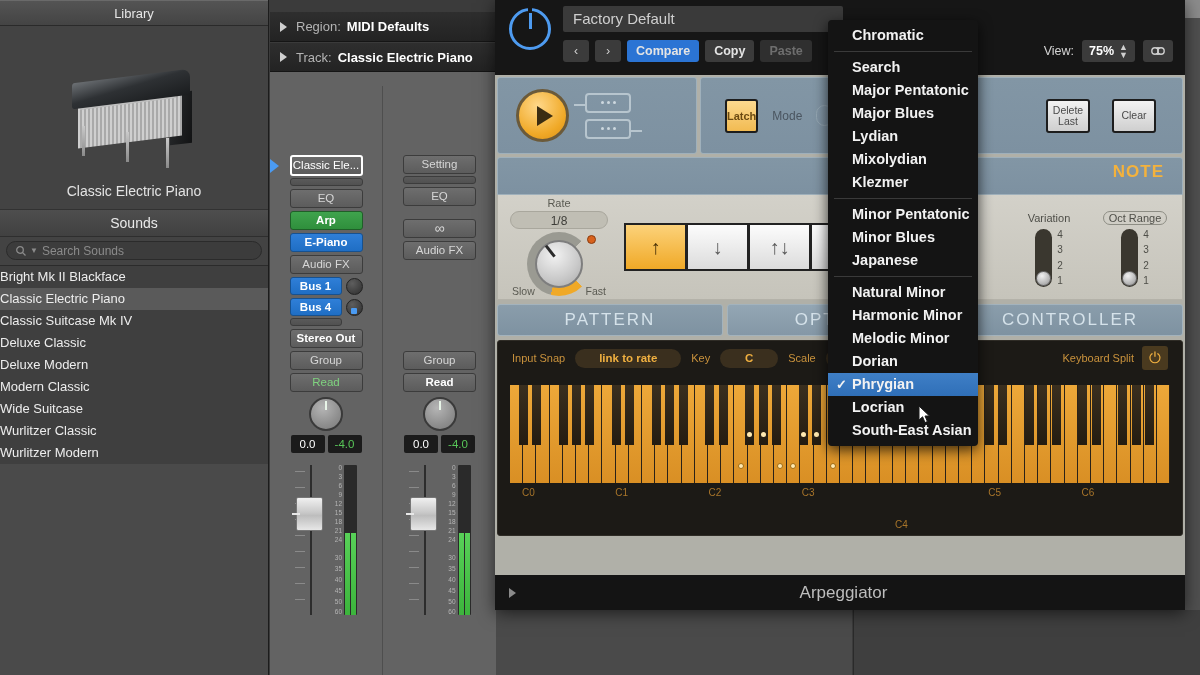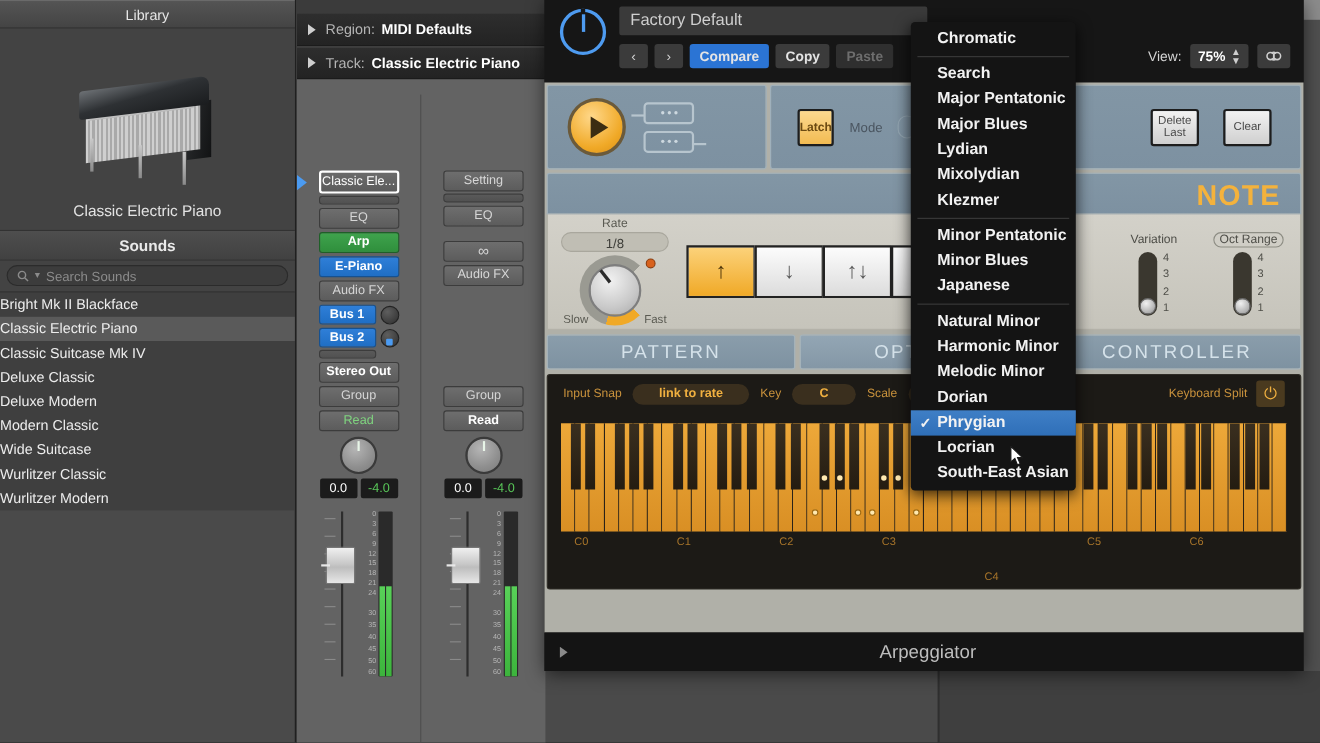--- a/index.html
+++ b/index.html
@@ -55,21 +55,21 @@
   .piano-leg {
     position: absolute; width: 3px; height: 30px;
     background: linear-gradient(#c9c9c9, #8a8a8a);
   }
   .lib-art-label {
     position: absolute; bottom: 10px; left: 0; right: 0; text-align: center;
     color: #e3e3e3; font-size: 14px;
   }
   .lib-sounds {
     height: 27px; line-height: 27px; text-align: center;
-    color: #e9e9e9; font-size: 14px; font-weight: bold;
+    color: #e9e9e9; font-size: 14px; font-weight: normal;
     background: linear-gradient(#4e4e4e, #414141);
     border-bottom: 1px solid #2e2e2e;
   }
   .lib-search-wrap { padding: 4px 6px 5px 6px; background: #434343; border-bottom: 1px solid #2b2b2b; }
   .lib-search {
     height: 19px; background: #3c3c3c; border: 1px solid #2b2b2b; border-radius: 10px;
     display: flex; align-items: center; padding-left: 8px; color: #8b8b8b; font-size: 12px;
   }
   .lib-search .mag { margin-right: 3px; display: inline-flex; }
   .lib-list { background: #3f3f3f; }
@@ -206,21 +206,21 @@
   .mode-pill { width: 56px; height: 21px; border-radius: 11px; border:1px solid #94a6b2; }
   .p-right { flex: 1; justify-content: flex-end; padding-right: 26px; gap: 22px; }
   .sq-btn {
     width:44px; height:34px; border-radius:3px; border:2px solid #1d1d1d;
     background: linear-gradient(#f2f2f2,#cfcfcf);
     display:flex; align-items:center; justify-content:center; text-align:center;
     color:#4a4a4a; font-size:10.5px; line-height:11px;
   }
 
   .note-band { margin-top: 3px; height: 38px; background: linear-gradient(#8296a5,#7d91a1); border:1px solid #9fb0bb; border-radius:3px 3px 0 0; position:relative;}
-  .note-band .ntxt { position:absolute; right: 18px; top: 4px; color:#f4b23c; font-size: 26px; font-weight: bold; letter-spacing: 1px; }
+  .note-band .ntxt { position:absolute; right: 18px; top: 4px; color:#f4b23c; font-size: 17px; font-weight: bold; letter-spacing: 1px; }
   .note-body { height: 105px; background: linear-gradient(#d3d1c9,#c6c4bb); border:1px solid #b4b2a9; border-top:none; display:flex; align-items:center; padding: 0 12px; gap: 16px; position:relative;}
 
   .rate-grp { width: 98px; text-align:center; }
   .rate-lbl { color:#5a5a52; font-size:11px; }
   .rate-pill { height:18px; line-height:18px; background:#c0beb4; border:1px solid #a9a79d; border-radius:9px; color:#3d3d38; font-size:12px; margin-top:2px;}
   .knob-wrap { position:relative; width:70px; height:60px; margin: 2px auto 0;}
   .knob-ring { position:absolute; left:3px; top:1px; width:64px; height:64px; border-radius:50%;
     background: conic-gradient(from 135deg, #f0a927 0deg 60deg, #9a9a92 60deg 270deg, transparent 270deg 360deg);
   }
   .knob-mask { position:absolute; left:11px; top:9px; width:48px; height:48px; border-radius:50%;
@@ -368,21 +368,21 @@
         <div class="btn">EQ</div>
         <div class="btn green">Arp</div>
         <div class="btn blue">E-Piano</div>
         <div class="btn">Audio FX</div>
 
         <div class="bus-row">
           <div class="btn bus" style="margin:0;">Bus 1</div>
           <div class="sendknob"></div>
         </div>
         <div class="bus-row">
-          <div class="btn bus" style="margin:0;">Bus 2</div>
+          <div class="btn bus" style="margin:0;">Bus 4</div>
           <div class="sendknob blue"></div>
         </div>
         <div class="btn thin" style="width:52px;margin-left:20px;"></div>
 
         <div class="btn out">Stereo Out</div>
         <div class="btn">Group</div>
         <div class="btn readg">Read</div>
 
         <div class="panknob"></div>
         <div class="valrow">

